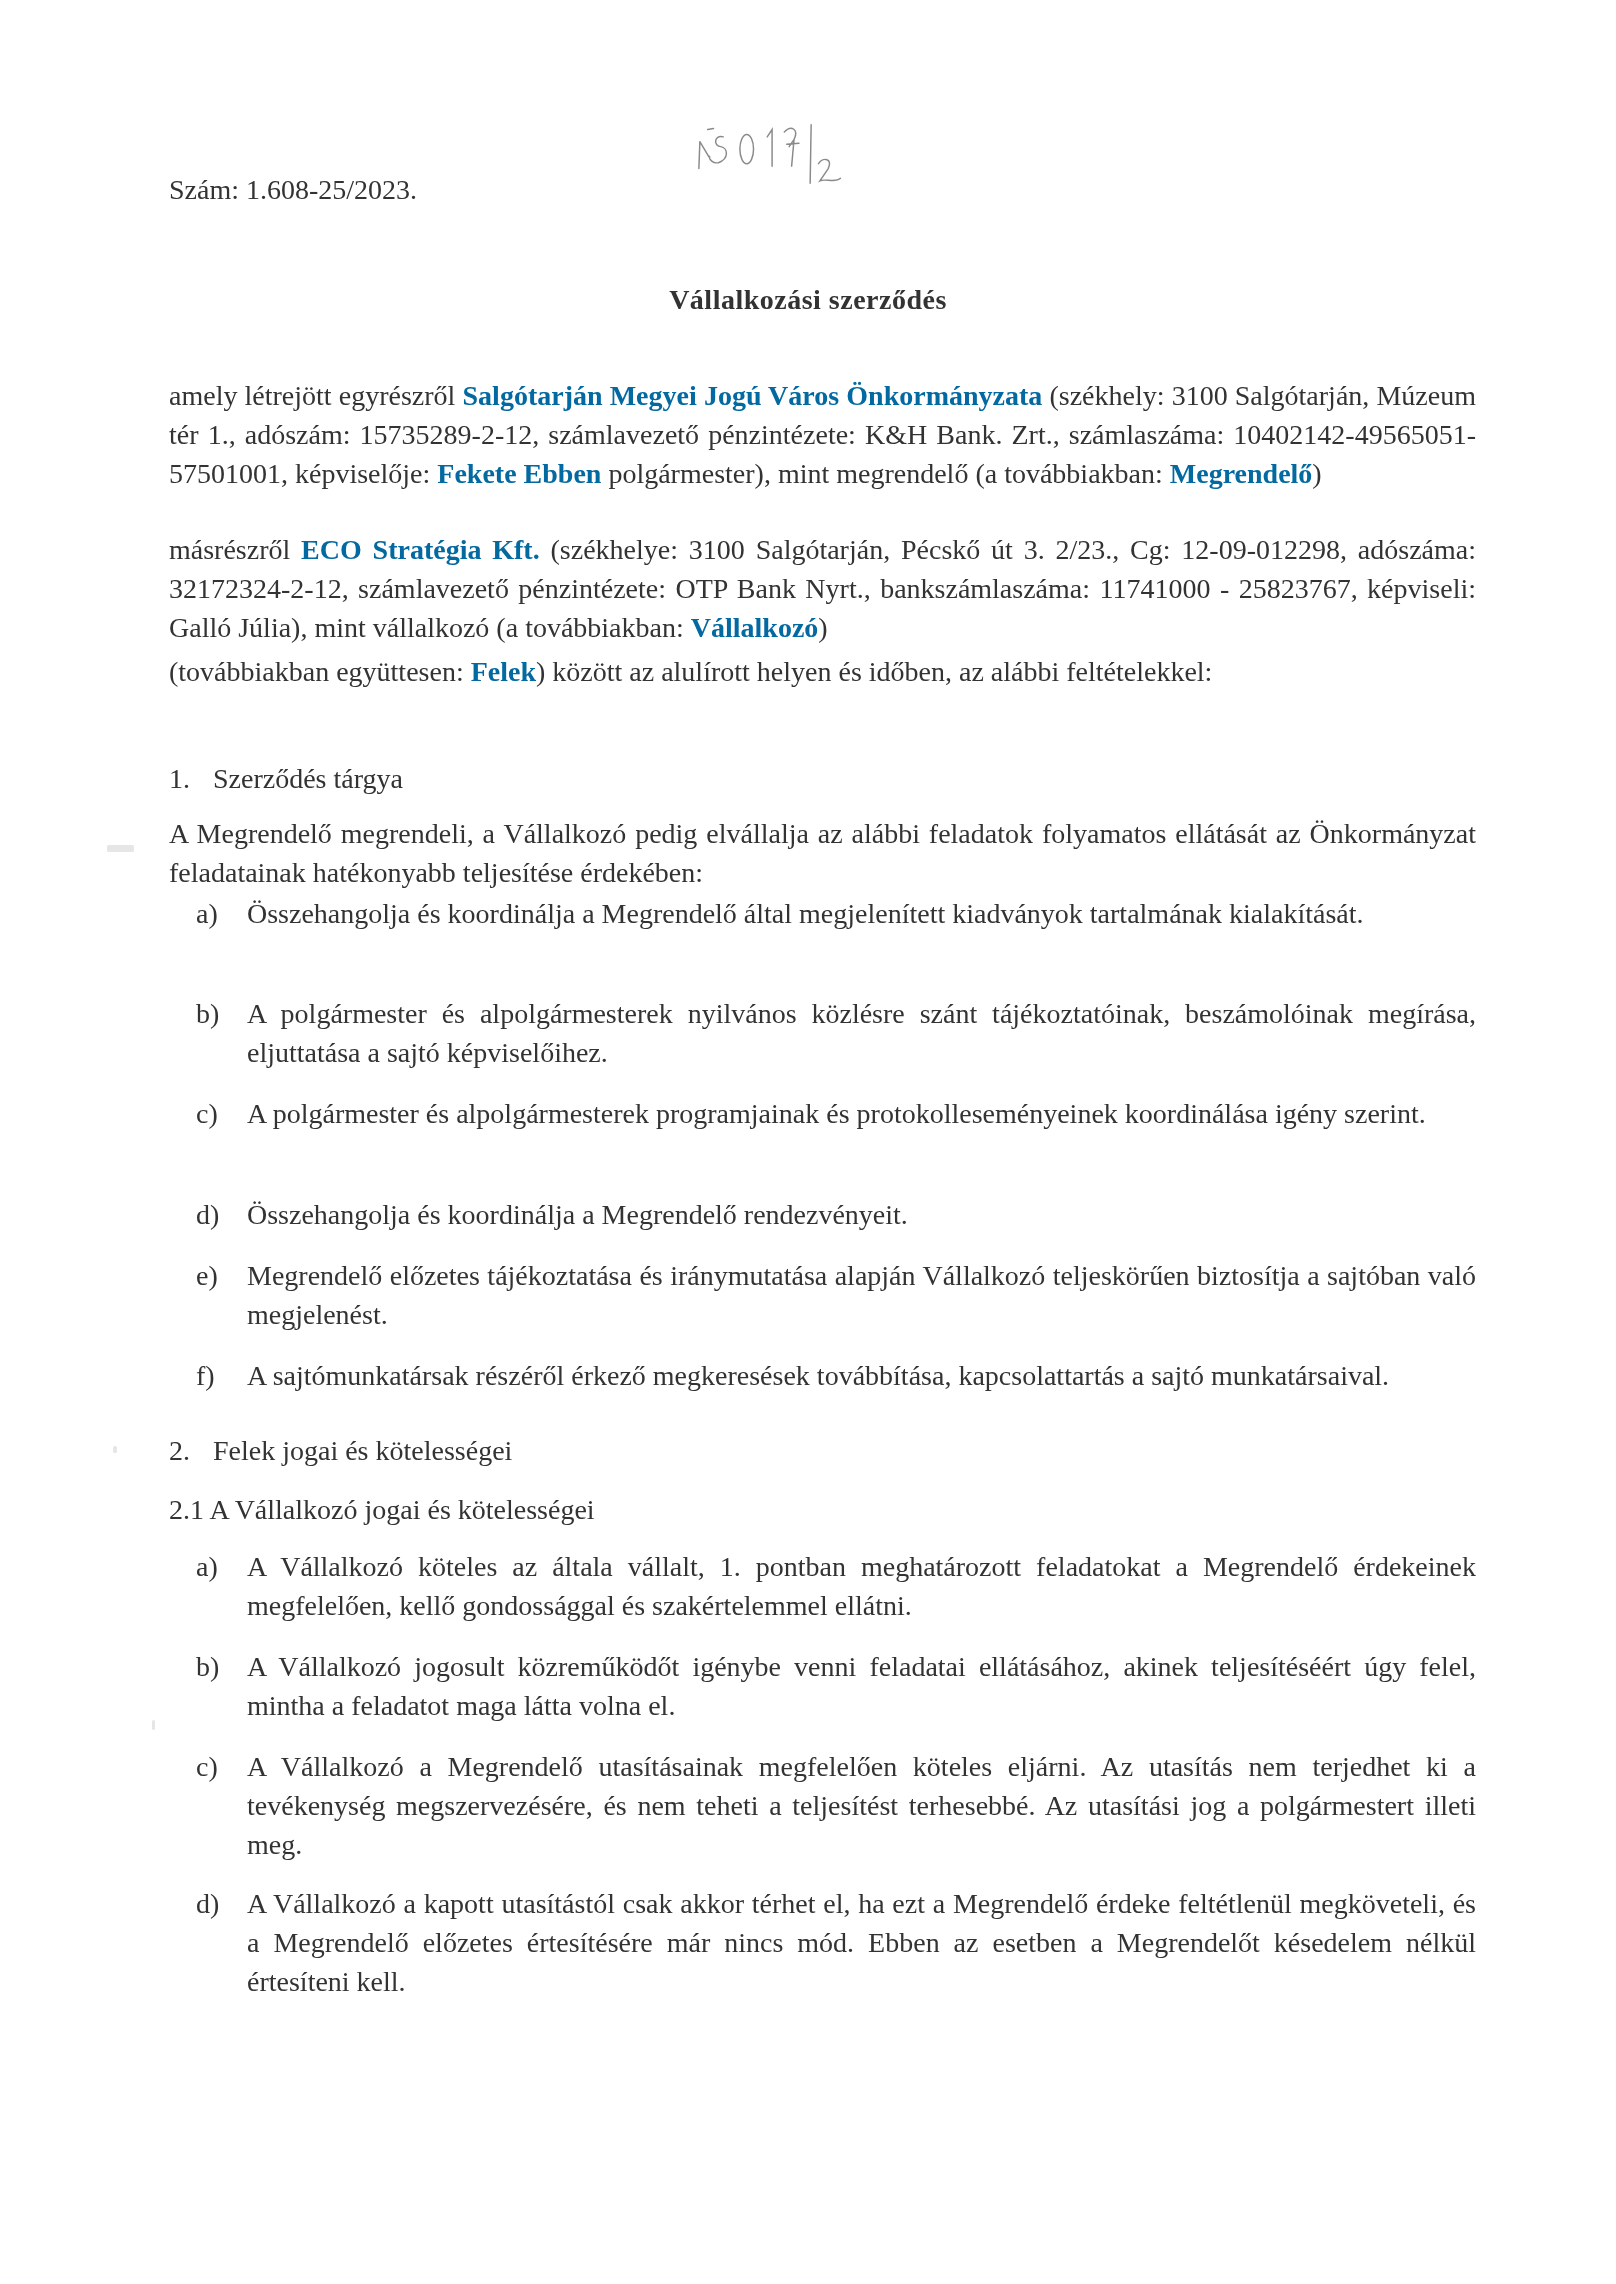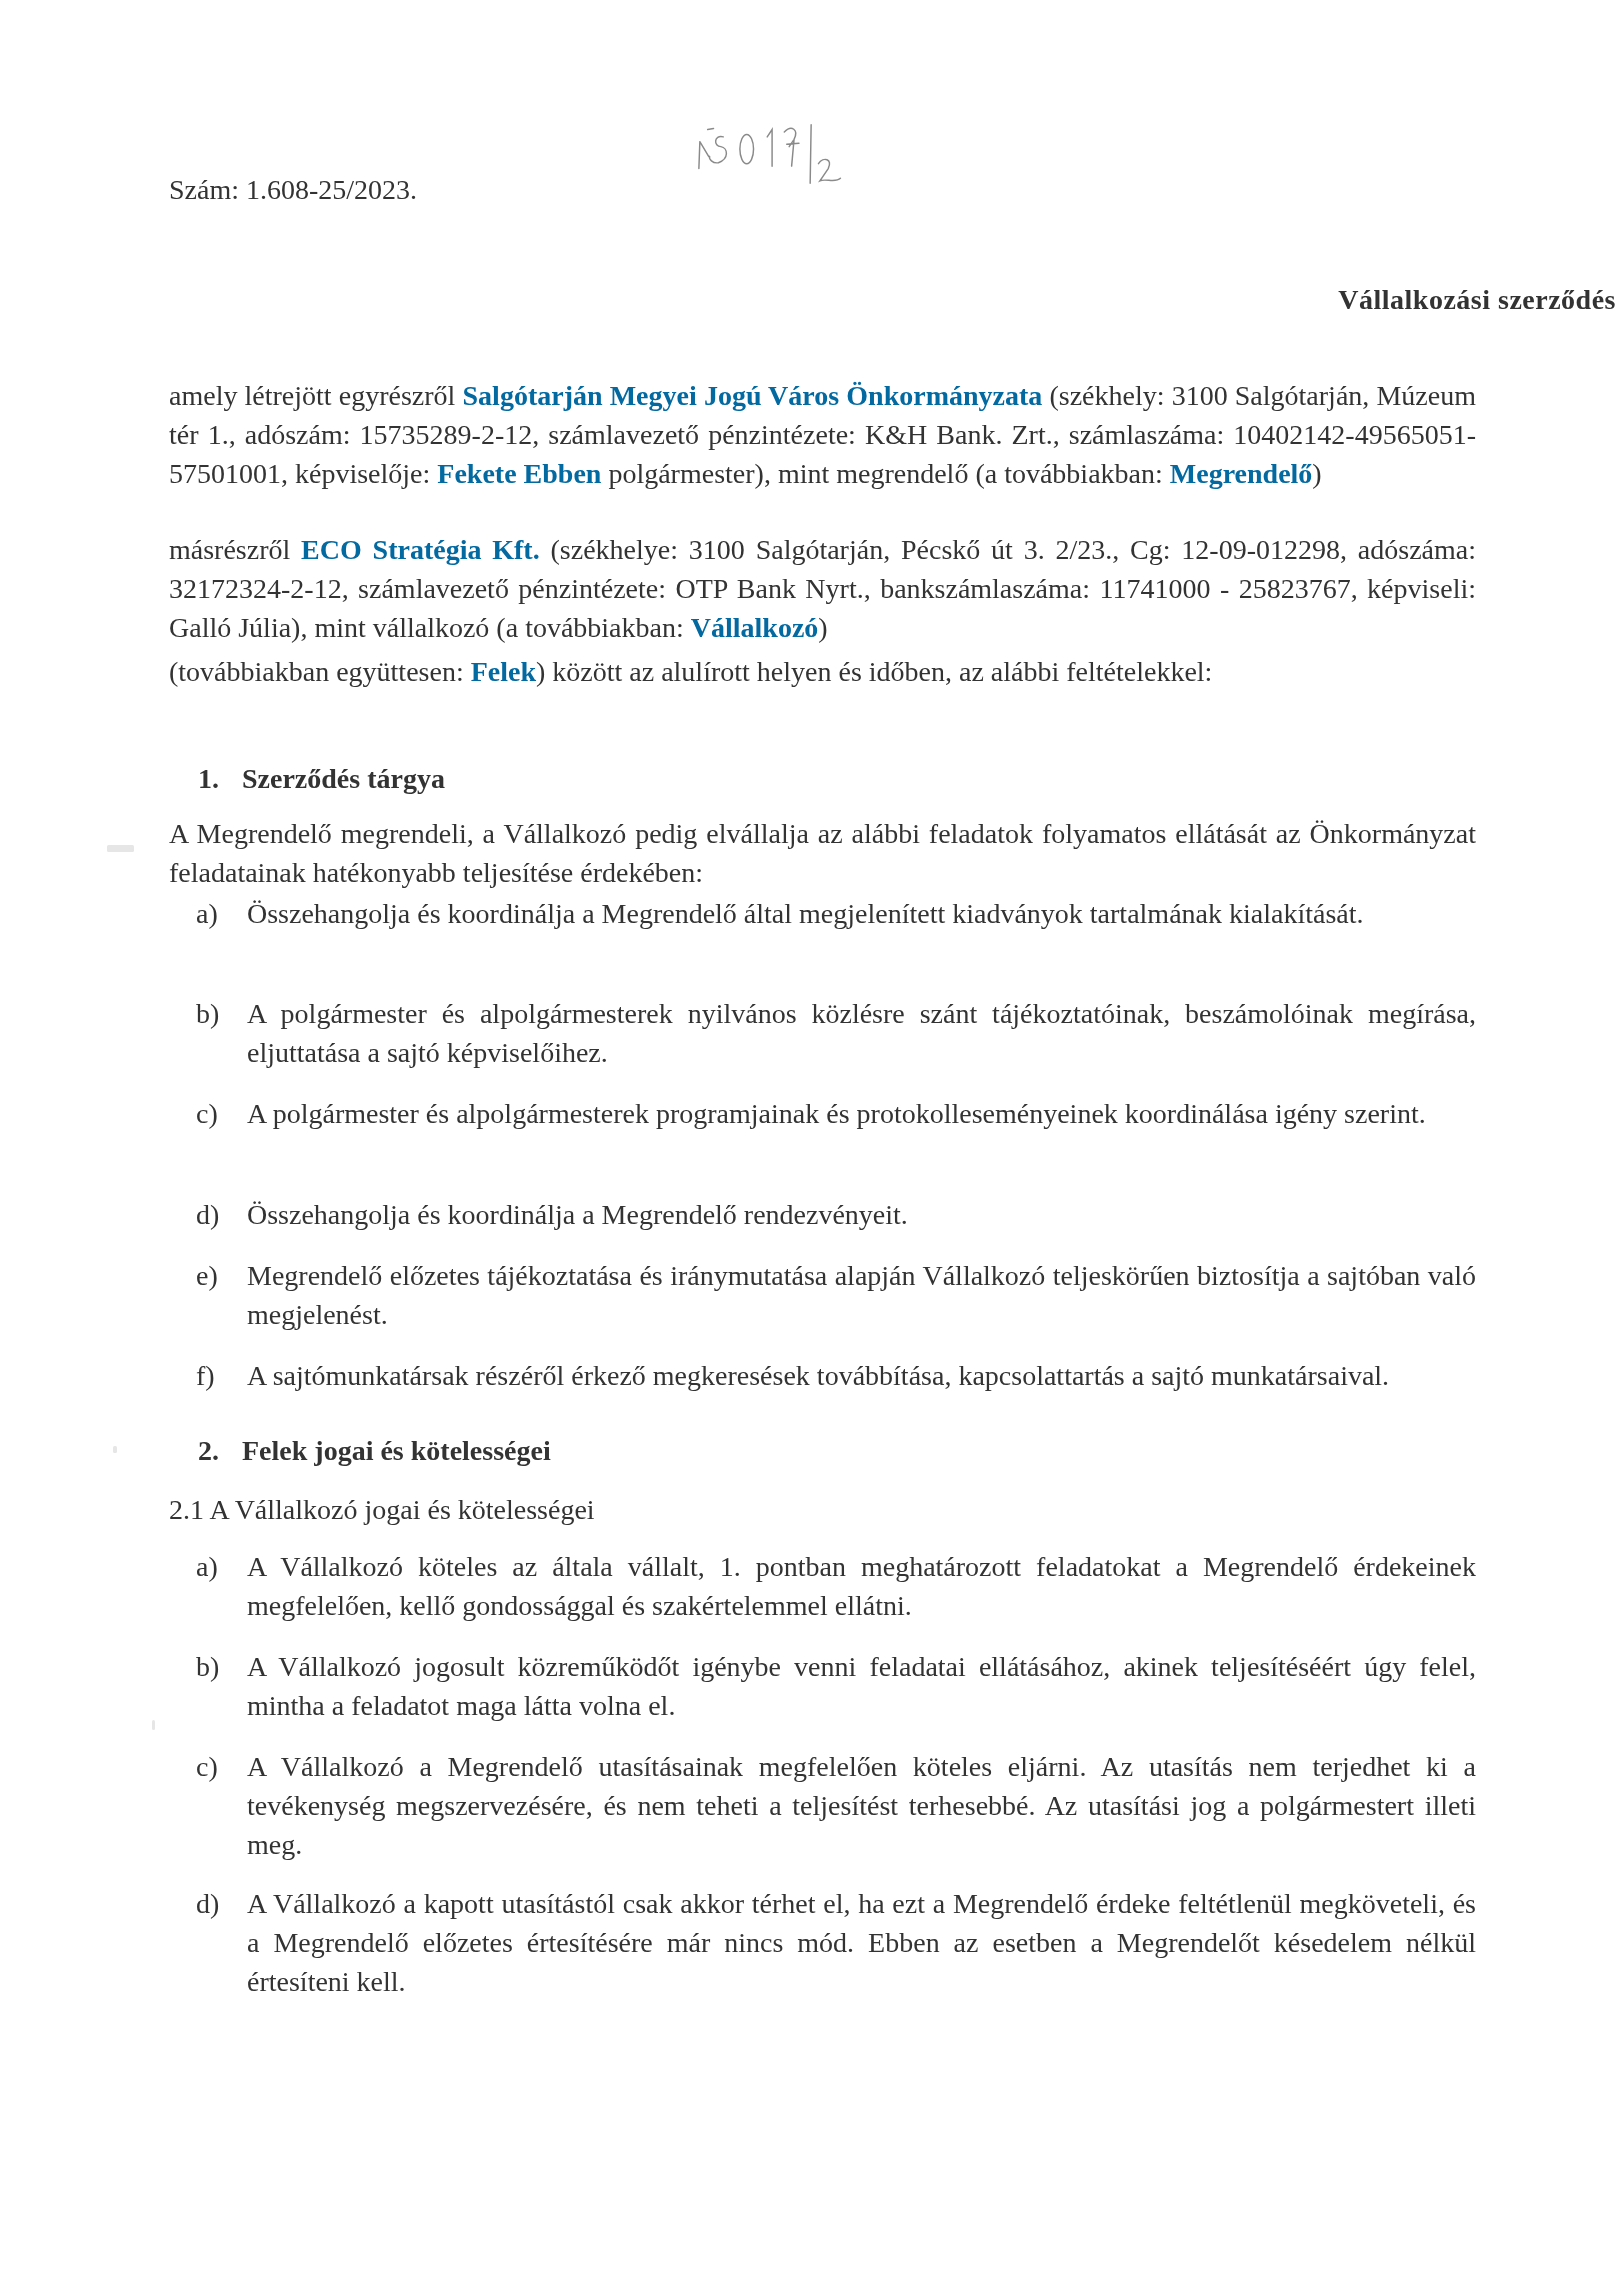--- a/index.html
+++ b/index.html
@@ -9,31 +9,31 @@
     color: #333333;
     font-size: 28px;
   }
   .page { position: absolute; left: 0; top: 0; width: 1485px; height: 2284px; border-radius: 32px; }
   .abs { position: absolute; }
   .handwriting {
     left: 694px; top: 110px; width: 205px; height: 83px;
   }
   .ref-number { left: 169px; top: 173px; line-height: 34px; }
   .doc-title {
-    left: 0; width: 1616px; top: 283px; text-align: right;
+    left: 0; width: 1616px; top: 283px; text-align: center;
     font-weight: bold; line-height: 34px; letter-spacing: 0.5px;
   }
   .block { left: 169px; width: 1307px; line-height: 39px; text-align: justify; }
   .block p { margin: 0; }
   .just-last { text-align-last: left; }
   b { font-weight: bold; color: #0369a1; }
   .p-parties1 { top: 376px; }
   .p-parties2 { top: 530px; }
   .p-parties3 { top: 652px; }
-  .heading { left: 169px; line-height: 34px; font-weight: bold; margin-left: 29px; }
+  .heading { left: 169px; line-height: 34px; font-weight: normal; }
   .heading .num { display: inline-block; width: 44px; }
   .h1 { top: 762px; }
   .s1-intro { top: 814px; }
   .list { left: 169px; width: 1307px; }
   .li { position: absolute; left: 0; width: 1307px; line-height: 39px; }
   .li .mark { position: absolute; left: 27px; top: 0; }
   .li .txt { margin-left: 78px; text-align: justify; text-align-last: left; }
   .h2 { top: 1434px; }
   .sub21 { left: 169px; top: 1493px; line-height: 34px; }
   .speck { background: #e6e6e6; border-radius: 1.5px; }

